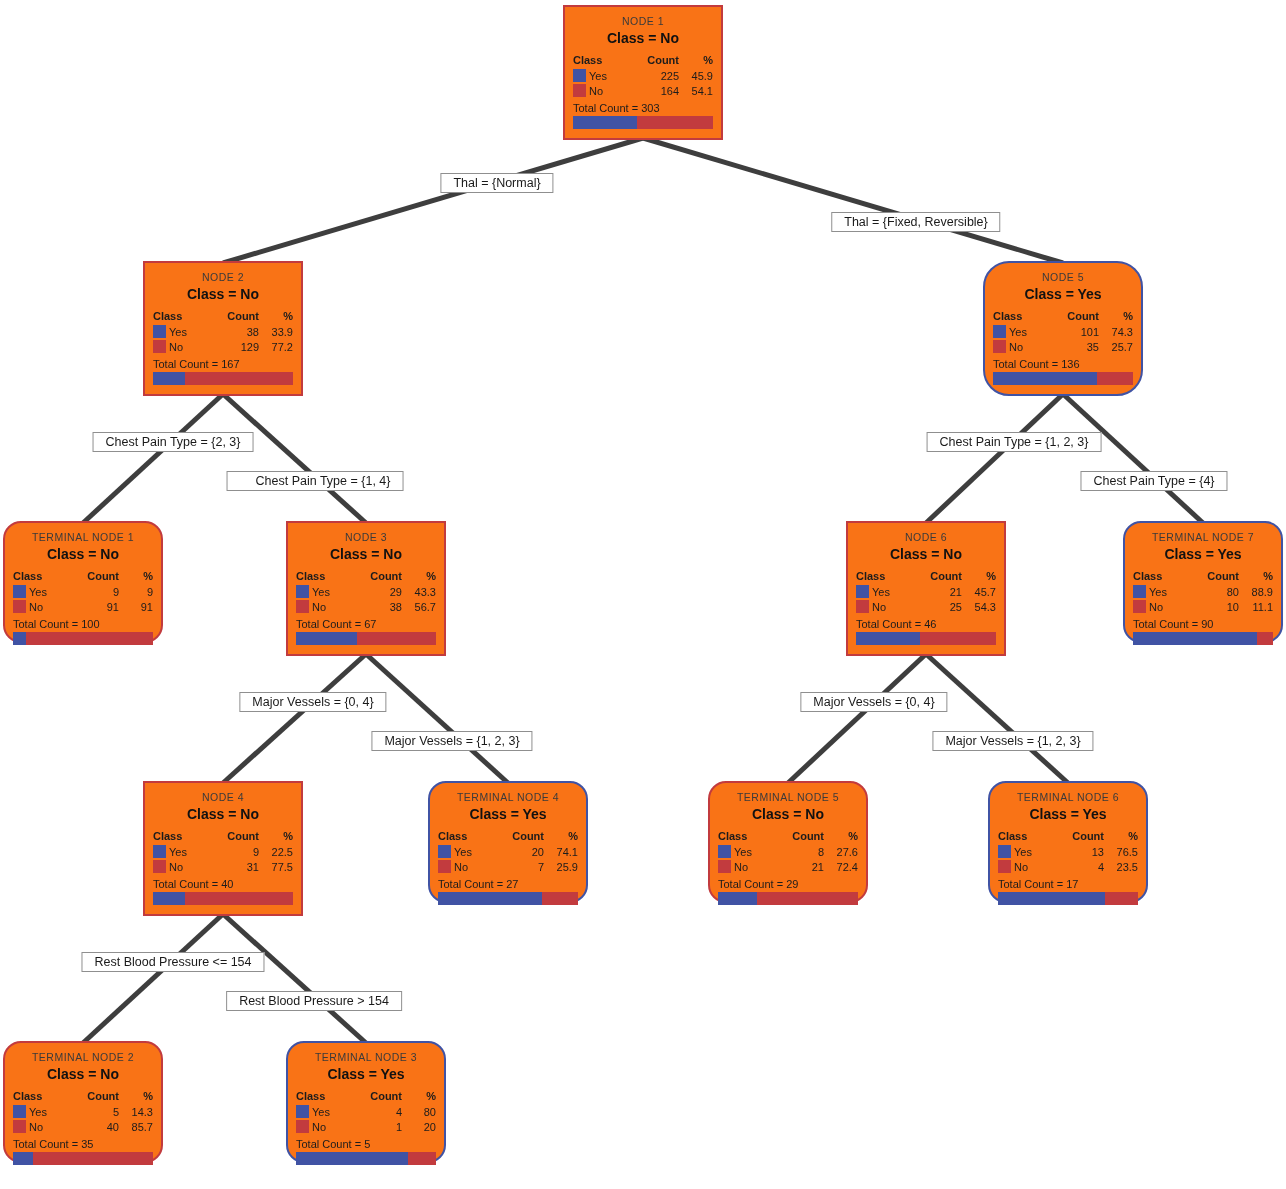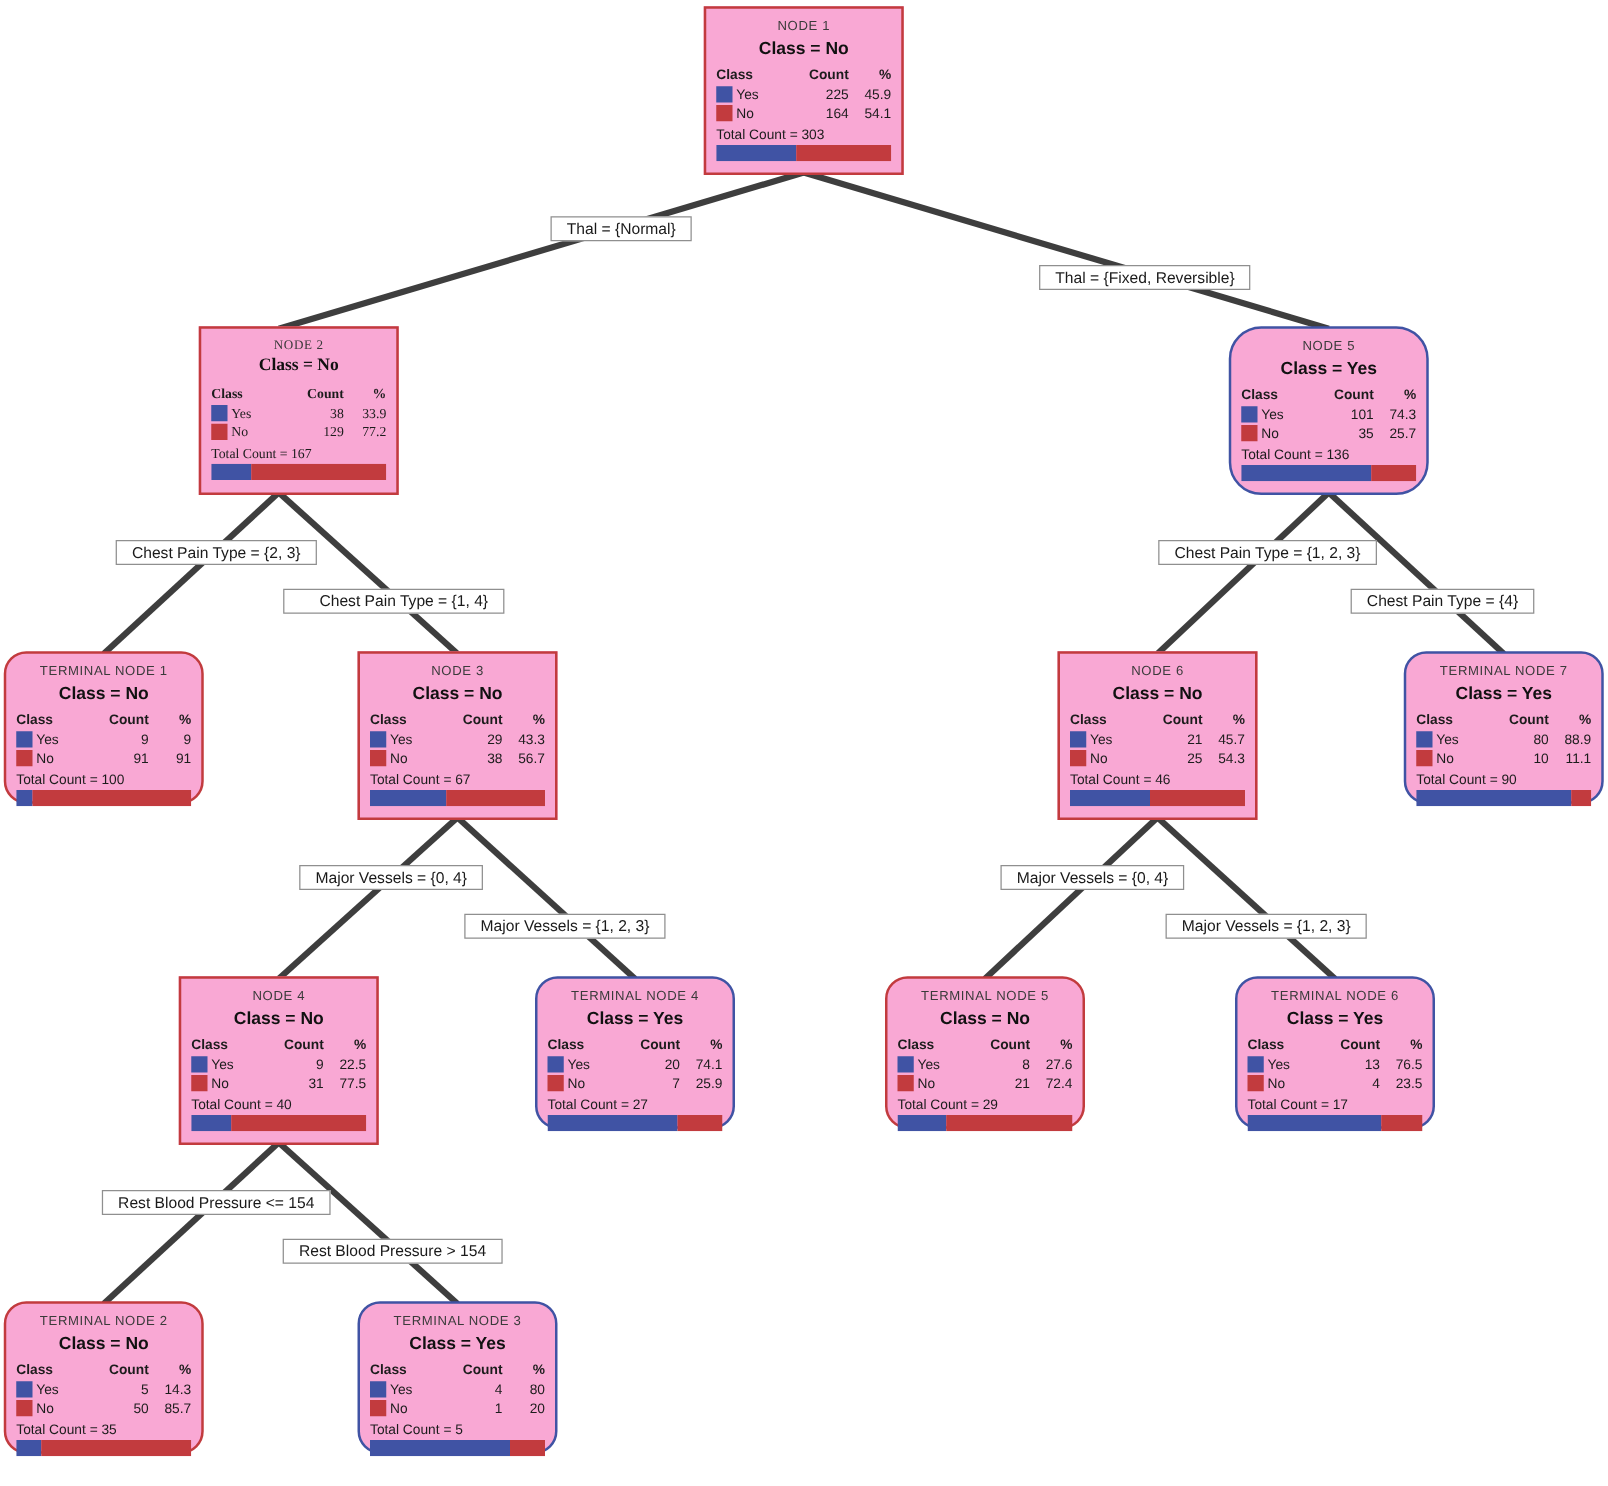--- a/index.html
+++ b/index.html
@@ -7,21 +7,21 @@
   body { font-family:"Liberation Sans", sans-serif; background:#fff; }
   .canvas { position:relative; width:1286px; height:1189px; background:#fff; overflow:hidden; }
   .edges-svg { position:absolute; left:0; top:0; z-index:1; }
   .edge-label {
     position:absolute; transform:translate(-50%,-50%); z-index:2;
     background:#fff; border:1px solid var(--label-border);
     padding:2px 12px; font-size:12.5px; color:#1a1a1a; white-space:nowrap;
   }
   .node {
     position:absolute; width:160px; height:135px; z-index:3;
-    background:#f9a8d4; border:2px solid #888; padding:5px 8px 20px;
+    background:#f97316; border:2px solid #888; padding:5px 8px 20px;
   }
   .node.cls-no  { border-color:var(--no-color); }
   .node.cls-yes { border-color:var(--yes-color); }
   .node.terminal { border-radius:18px; height:122px; }
   .node-title { text-align:center; font-size:10.5px; color:#3a3a3a; letter-spacing:.5px; margin-top:3px; white-space:nowrap; }
   .node-class { text-align:center; font-size:14px; font-weight:bold; color:#111; margin:3px 0 7px; white-space:nowrap; }
   .trow { display:grid; grid-template-columns:16px 1fr 46px 34px; align-items:center; font-size:11px; color:#1c1c1c; height:15px; }
   .trow.thead { font-weight:bold; height:14px; margin-bottom:1px; }
   .thead .c-label { grid-column:1 / 3; }
   .c-count, .c-pct { text-align:right; }
@@ -85,21 +85,21 @@
         <span class="c-pct">54.1</span>
       </div>
     </div>
     <div class="node-total">Total Count = 303</div>
     <div class="node-bar">
       <div class="bar-yes" style="width: 45.9%;"></div>
       <div class="bar-no"></div>
     </div>
   </div>
 
-  <div class="node cls-no" style="left: 159px; top: 261px; font-family: Liberation Serif, serif;">
+  <div class="node cls-no" style="left: 143px; top: 261px;">
     <div class="node-title">NODE 2</div>
     <div class="node-class">Class = No</div>
     <div class="node-table">
       <div class="trow thead">
         <span class="c-label hdr">Class</span>
         <span class="c-count hdr">Count</span>
         <span class="c-pct hdr">%</span>
       </div>
       <div class="trow">
         <span class="swatch swatch-yes"></span>
@@ -393,21 +393,21 @@
       </div>
       <div class="trow">
         <span class="swatch swatch-yes"></span>
         <span class="c-label">Yes</span>
         <span class="c-count">5</span>
         <span class="c-pct">14.3</span>
       </div>
       <div class="trow">
         <span class="swatch swatch-no"></span>
         <span class="c-label">No</span>
-        <span class="c-count">50</span>
+        <span class="c-count">40</span>
         <span class="c-pct">85.7</span>
       </div>
     </div>
     <div class="node-total">Total Count = 35</div>
     <div class="node-bar">
       <div class="bar-yes" style="width: 14.3%;"></div>
       <div class="bar-no"></div>
     </div>
   </div>
 

